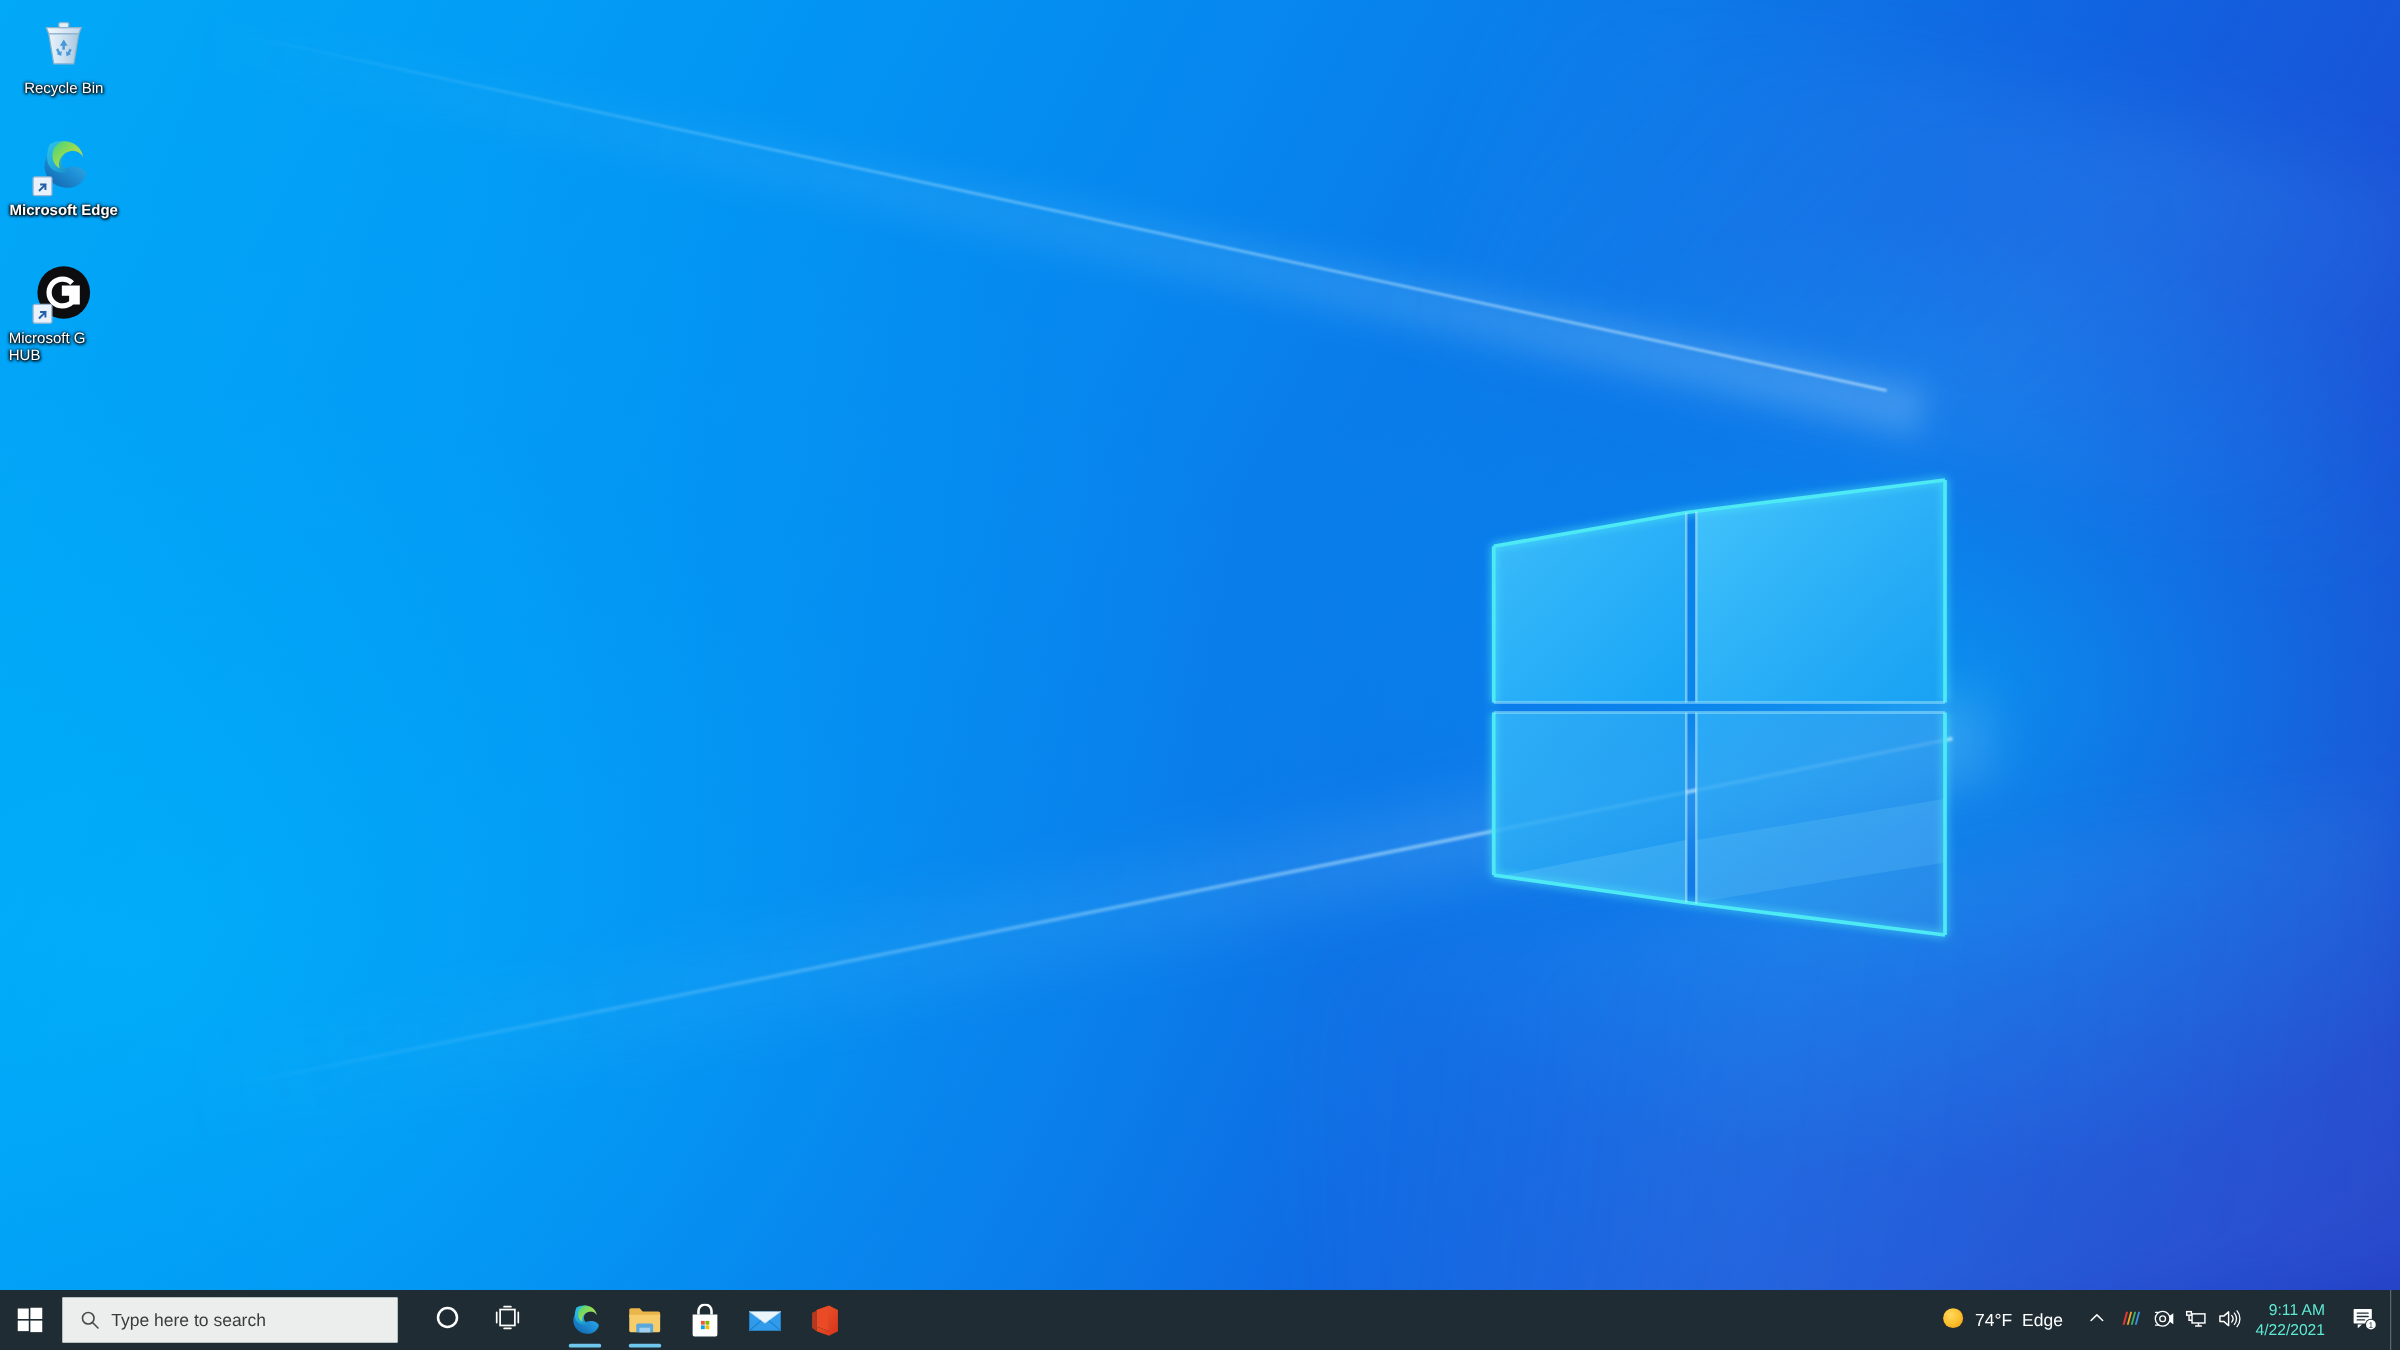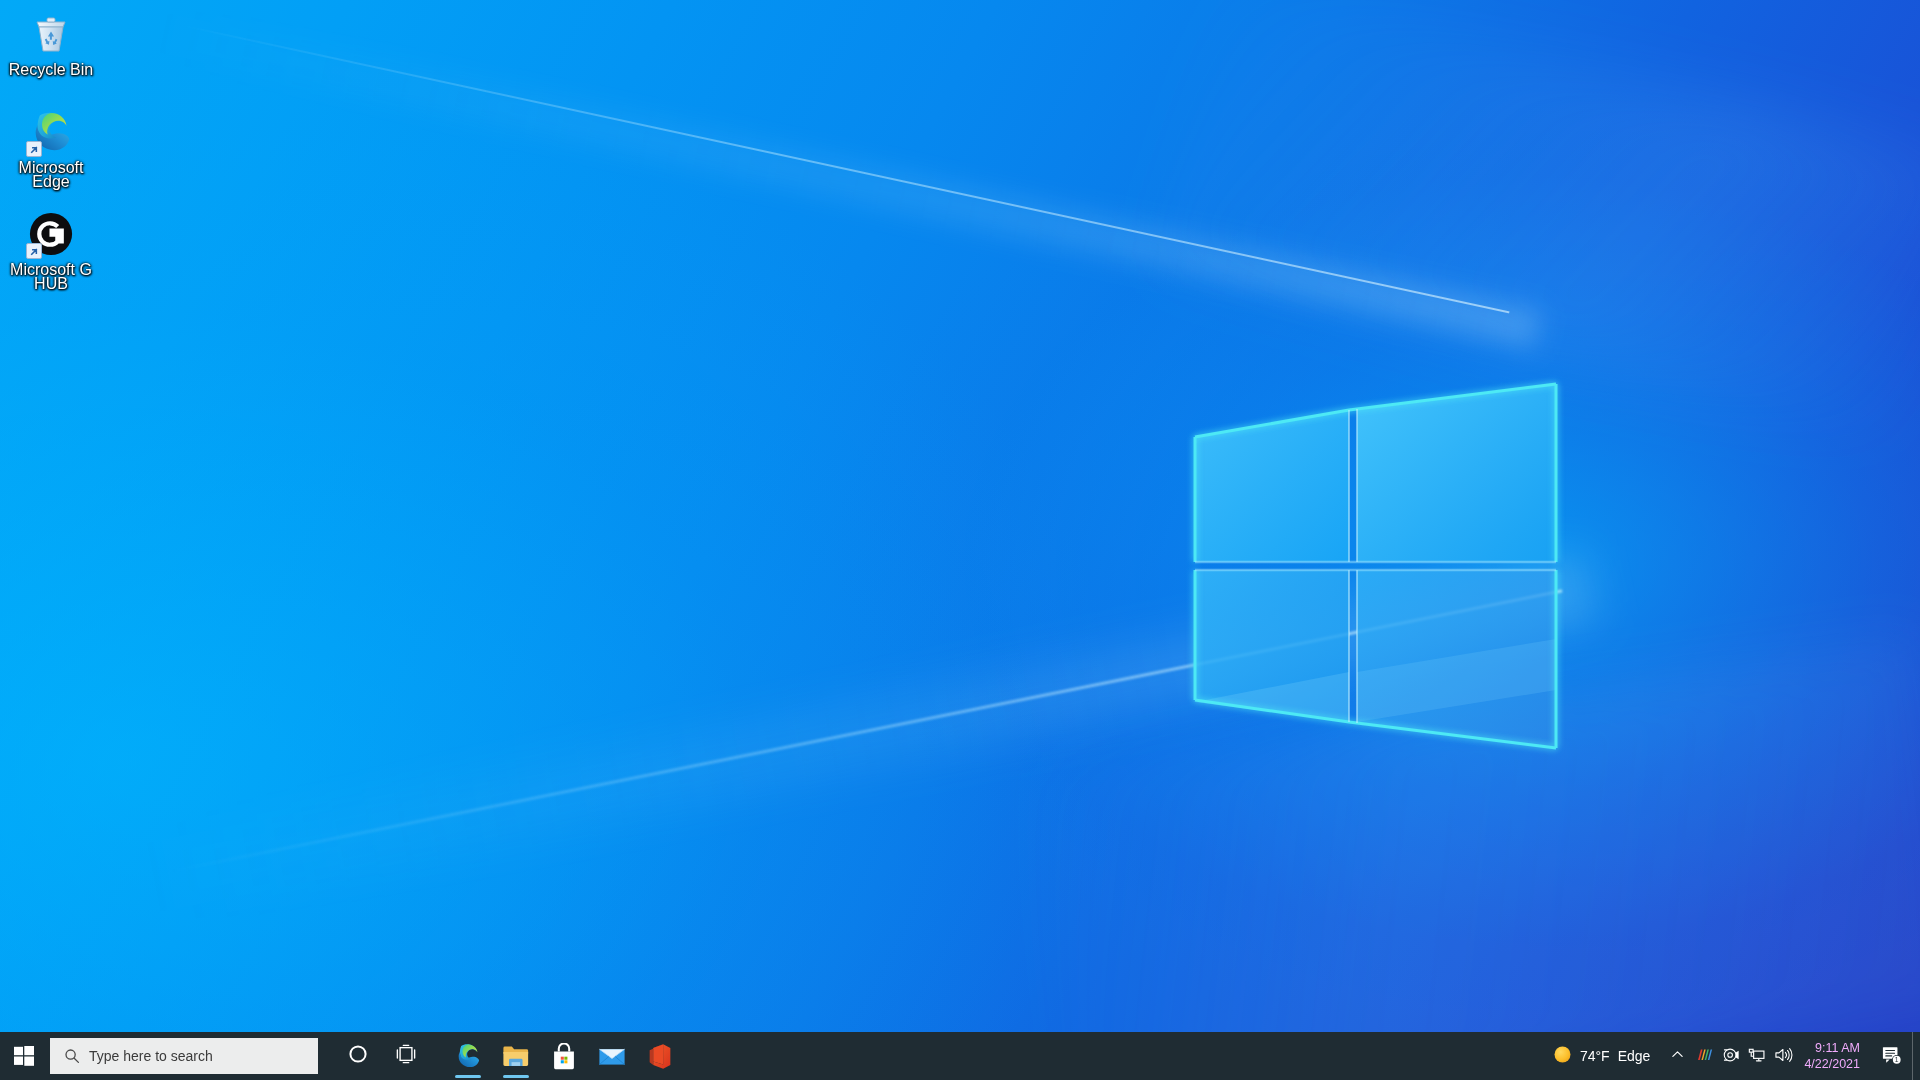--- a/index.html
+++ b/index.html
@@ -77,22 +77,22 @@
   .desk-icon {
     position:absolute; left:6px; width:90px;
     display:flex; flex-direction:column; align-items:center;
     cursor:default; user-select:none;
   }
   .desk-icon .glyph {
     width:48px; height:48px; position:relative;
     display:flex; align-items:center; justify-content:center;
   }
   .desk-icon .lbl {
-    margin-top:5px; text-align:center;
-    color:#ffffff; font-size:16px; line-height:14px;
+    margin-top:5px; text-align:left;
+    color:#ffffff; font-size:12px; line-height:14px;
     font-family:"Liberation Sans", sans-serif;
     text-shadow:0 0 3px rgba(0,0,0,.85), 1px 1px 2px rgba(0,0,0,.9),
                 -1px 0 2px rgba(0,0,0,.6), 0 1px 2px rgba(0,0,0,.8);
     max-width:88px; word-wrap:break-word;
   }
   .shortcut-badge {
     position:absolute; left:-1px; bottom:-1px; width:16px; height:16px;
     background:#e9f1fb; border:1px solid #9ab6d4; border-radius:2px;
     display:flex; align-items:center; justify-content:center;
   }
@@ -135,21 +135,21 @@
     display:flex; align-items:center; gap:8px; padding:0 12px; height:45px; cursor:default;text-align:center;
   }
   #weather .wtxt { color:#fff; font-size:14px; font-family:"Liberation Sans", sans-serif; }
   .tray-ico {
     width:26px; height:48px; display:flex; align-items:center; justify-content:center; cursor:default;
   }
   #clock {
     height:48px; display:flex; flex-direction:column; align-items:flex-end; justify-content:center;
     padding:0 12px 0 8px; cursor:default; line-height:16px;
   }
-  #clock div { color:#f0abfc; font-size:12.5px; font-family:"Liberation Sans", sans-serif; }
+  #clock div { color:#5eead4; font-size:12.5px; font-family:"Liberation Sans", sans-serif; }
   #action-center {
     width:40px; height:48px; display:flex; align-items:center; justify-content:center;
     position:relative; cursor:default;
   }
   #show-desktop { width:8px; height:48px; border-left:1px solid rgba(255,255,255,.28); cursor:default; }
 </style>
 </head>
 <body>
 
 <div id="desktop">
@@ -247,21 +247,21 @@
           <g fill="#3f93d6" opacity=".92">
             <path d="M23,20.5 l3.1,5.0 l-2.2,0 l0,3.2 l-2.0,0 l0,-3.2 l-2.0,0 Z"></path>
             <path d="M18.3,31.5 l-1.5,-3.0 l1.7,-0.9 l1.5,2.9 l1.4,-0.8 l-0.4,4.0 l-3.7,-1.5 Z"></path>
             <path d="M27.8,31.7 l1.6,-3.0 l-1.7,-0.9 l-1.5,2.9 l-1.4,-0.8 l0.4,4.0 l3.6,-1.5 Z"></path>
           </g>
         </svg>
       </div>
       <div class="lbl">Recycle Bin</div>
     </div>
 
-    <div class="desk-icon" style="top:108px;">
+    <div class="desk-icon" style="top:108px;font-weight:bold;">
       <div class="glyph">
         <svg width="46" height="46" viewBox="0 0 48 48" xmlns="http://www.w3.org/2000/svg">
           <defs>
             <linearGradient id="edgeA" x1="0" y1="1" x2="1" y2="0">
               <stop offset="0%" stop-color="#0f5fa8"></stop>
               <stop offset="55%" stop-color="#1f8fd6"></stop>
               <stop offset="100%" stop-color="#34b6e8"></stop>
             </linearGradient>
             <linearGradient id="edgeB" x1="0" y1="0" x2="1" y2="1">
               <stop offset="0%" stop-color="#30c3e8"></stop>

